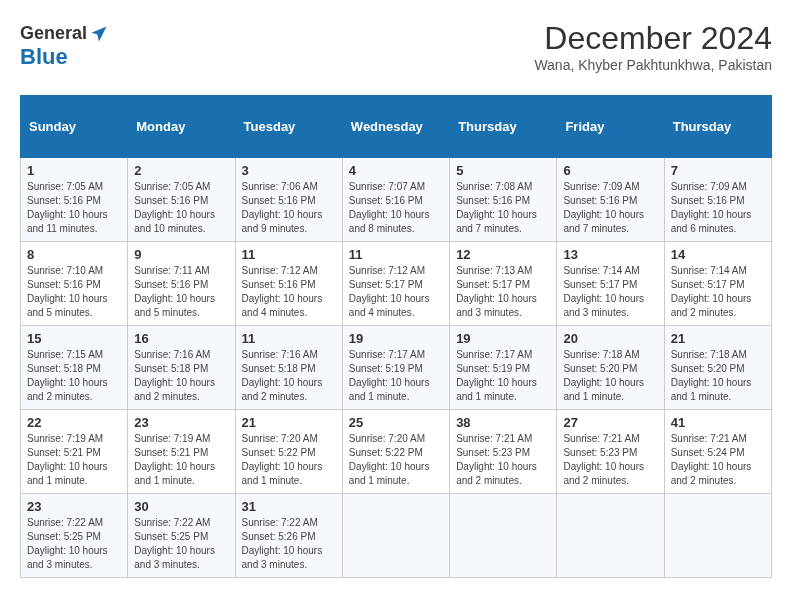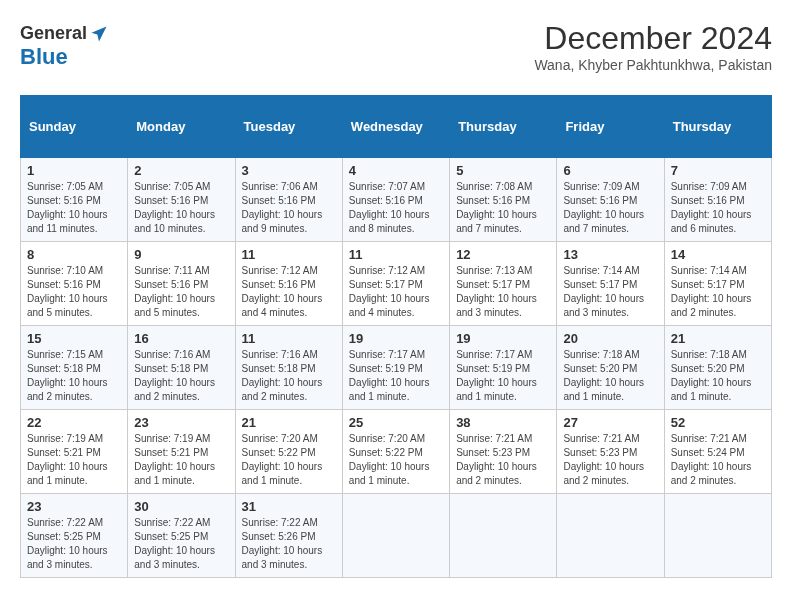--- a/index.html
+++ b/index.html
@@ -346,21 +346,21 @@
       </td>
         <td>
         <span class="day-number">27</span>
         <div class="day-info">
           Sunrise: 7:21 AM<br>
           Sunset: 5:23 PM<br>
           Daylight: 10 hours and 2 minutes.
         </div>
       </td>
         <td>
-        <span class="day-number">52</span>
+        <span class="day-number">41</span>
         <div class="day-info">
           Sunrise: 7:21 AM<br>
           Sunset: 5:24 PM<br>
           Daylight: 10 hours and 2 minutes.
         </div>
       </td>
       </tr>
       <tr class="week-row">
         <td>
         <span class="day-number">23</span>

